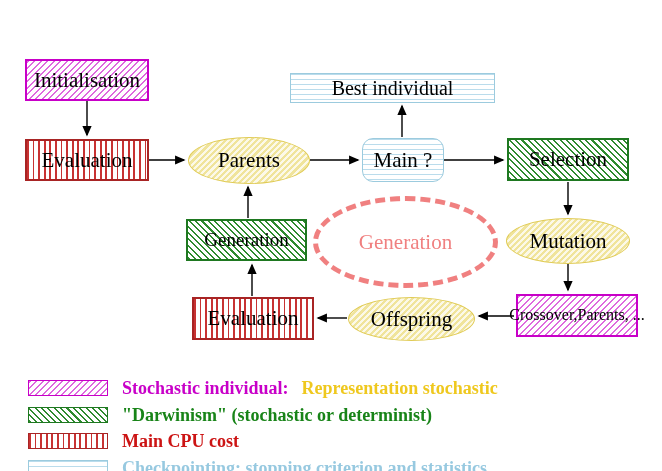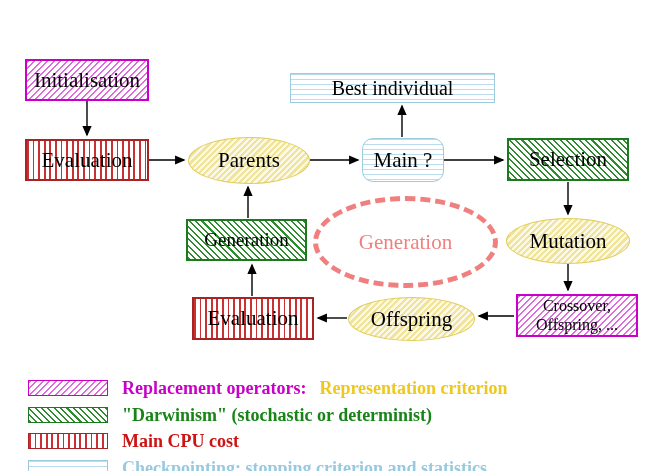--- a/index.html
+++ b/index.html
@@ -31,21 +31,21 @@
   }
   .hatch-yellow{
     border:1.5px solid var(--yellow,#E0CB55);
     background:repeating-linear-gradient(135deg,var(--yellow-hatch,#F0E49B) 0 2.2px,var(--yellow-bg,#FCF9E8) 2.2px 4.4px);
     border-radius:50%;
   }
   #node-generation{
     border:5px dashed var(--salmon,#F08080);border-radius:50%;
     color:var(--salmon,#F08080);background:transparent;
   }
-  #node-crossover{flex-direction:column;font-size:16px;line-height:1.18;}
+  #node-crossover{flex-direction:row;font-size:16px;line-height:1.18;}
   .legend-row{
     position:absolute;left:28px;height:20px;display:flex;align-items:center;
     font-weight:bold;font-size:18px;white-space:nowrap;
   }
   .swatch{width:80px;height:16px;margin-right:14px;box-sizing:border-box;flex:0 0 auto;border-radius:0 !important;}
   .swatch.hatch-magenta,.swatch.hatch-green,.swatch.stripe-red{border-width:1.5px;}
   .swatch.stripe-cyan{border-width:1px;}
   .t-magenta{color:var(--magenta,#C800C8);}
   .t-gold{color:var(--gold,#EFC81E);margin-left:13px;}
   .t-green{color:var(--legend-green,#188418);}
@@ -115,27 +115,27 @@
   <div class="node stripe-red" style="left:192px;top:263px;width:122px;height:43px;">
     <span>Evaluation</span>
   </div>
 
   <div class="node hatch-yellow" style="left:348px;top:263px;width:127px;height:44px;">
     <span>Offspring</span>
   </div>
 
   <div class="node hatch-magenta" id="node-crossover" style="left:516px;top:260px;width:122px;height:43px;">
     <span>Crossover,</span>
-    <span>Offspring, ...</span>
+    <span>Parents, ...</span>
   </div>
 
   <div class="legend-row" style="top:344px;">
     <span class="swatch hatch-magenta"></span>
-    <span class="t-magenta">Replacement operators:</span>
-    <span class="t-gold">Representation criterion</span>
+    <span class="t-magenta">Stochastic individual:</span>
+    <span class="t-gold">Representation stochastic</span>
   </div>
 
   <div class="legend-row" style="top:371px;">
     <span class="swatch hatch-green"></span>
     <span class="t-green">"Darwinism" (stochastic or determinist)</span>
   </div>
 
   <div class="legend-row" style="top:397px;">
     <span class="swatch stripe-red"></span>
     <span class="t-red">Main CPU cost</span>

